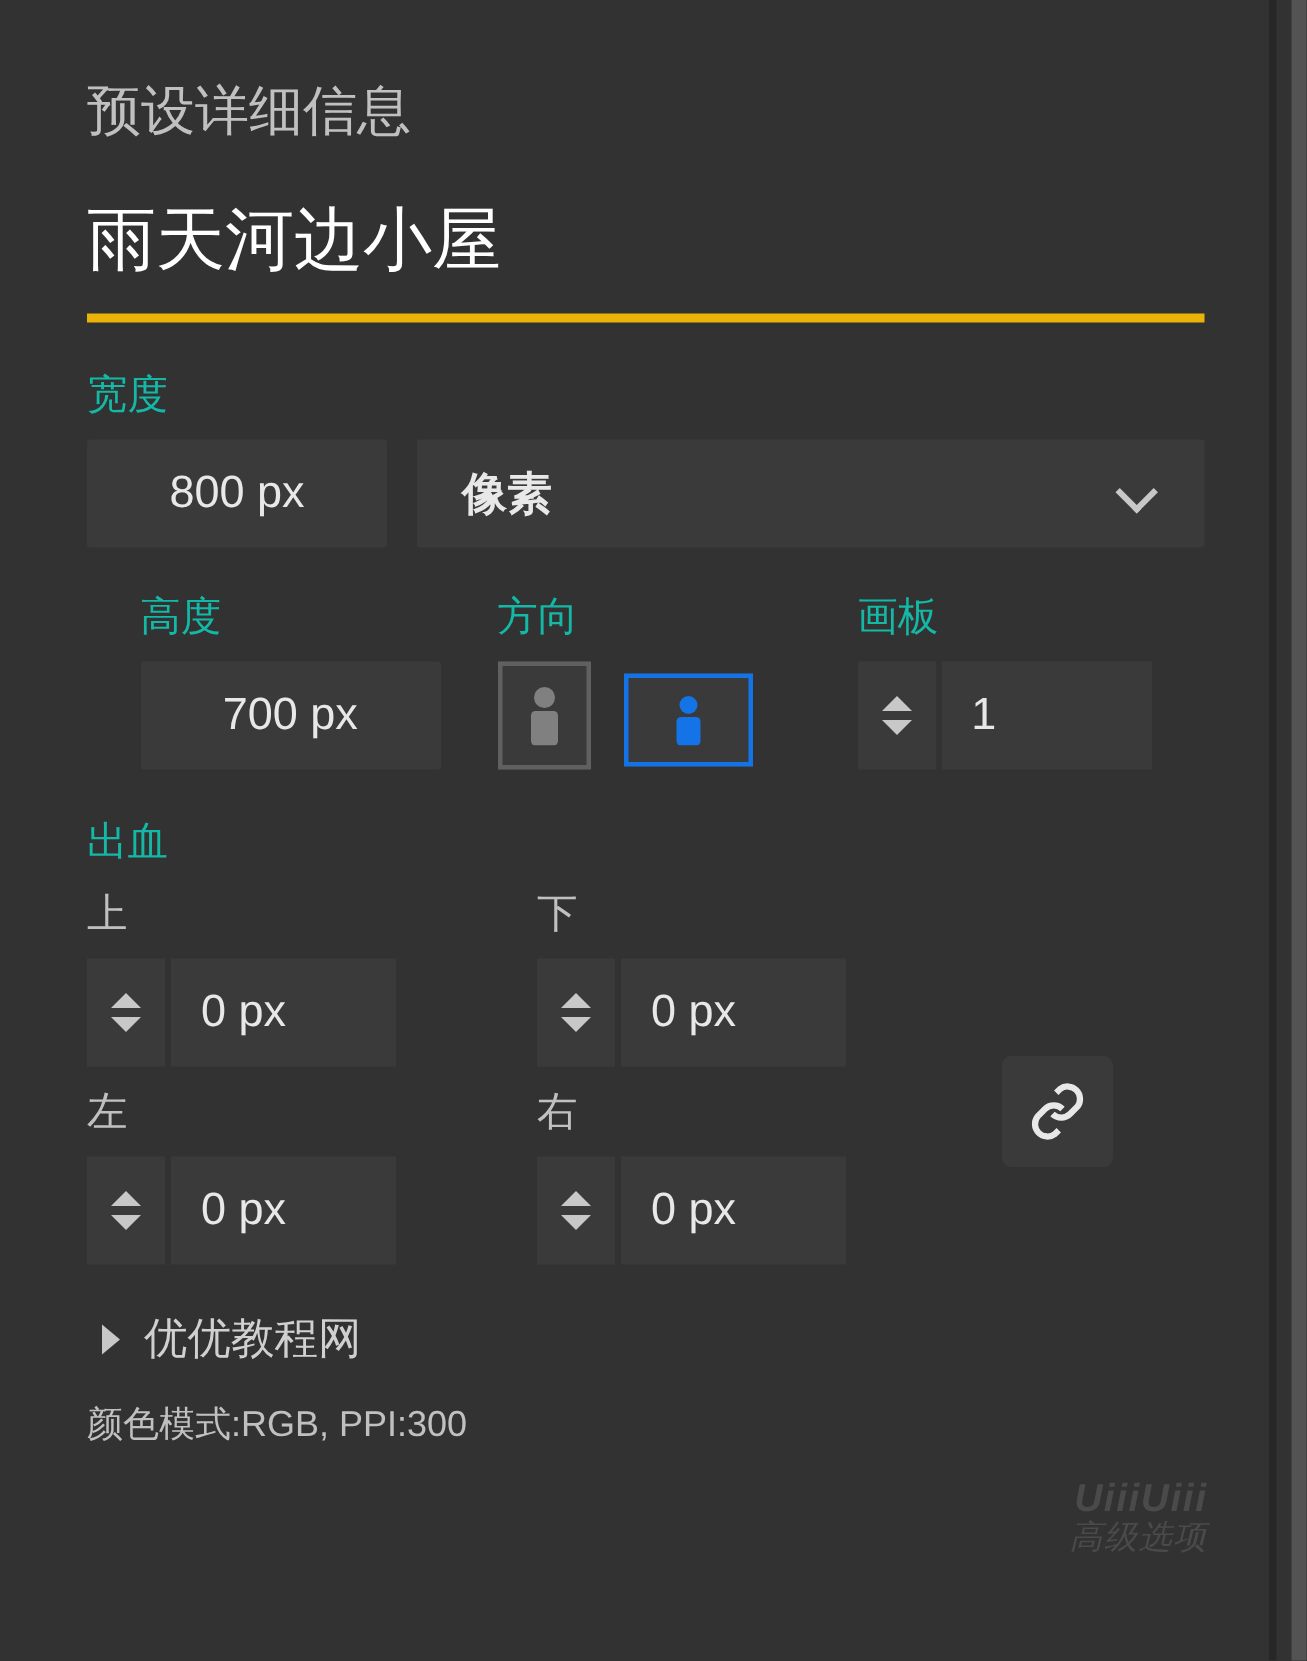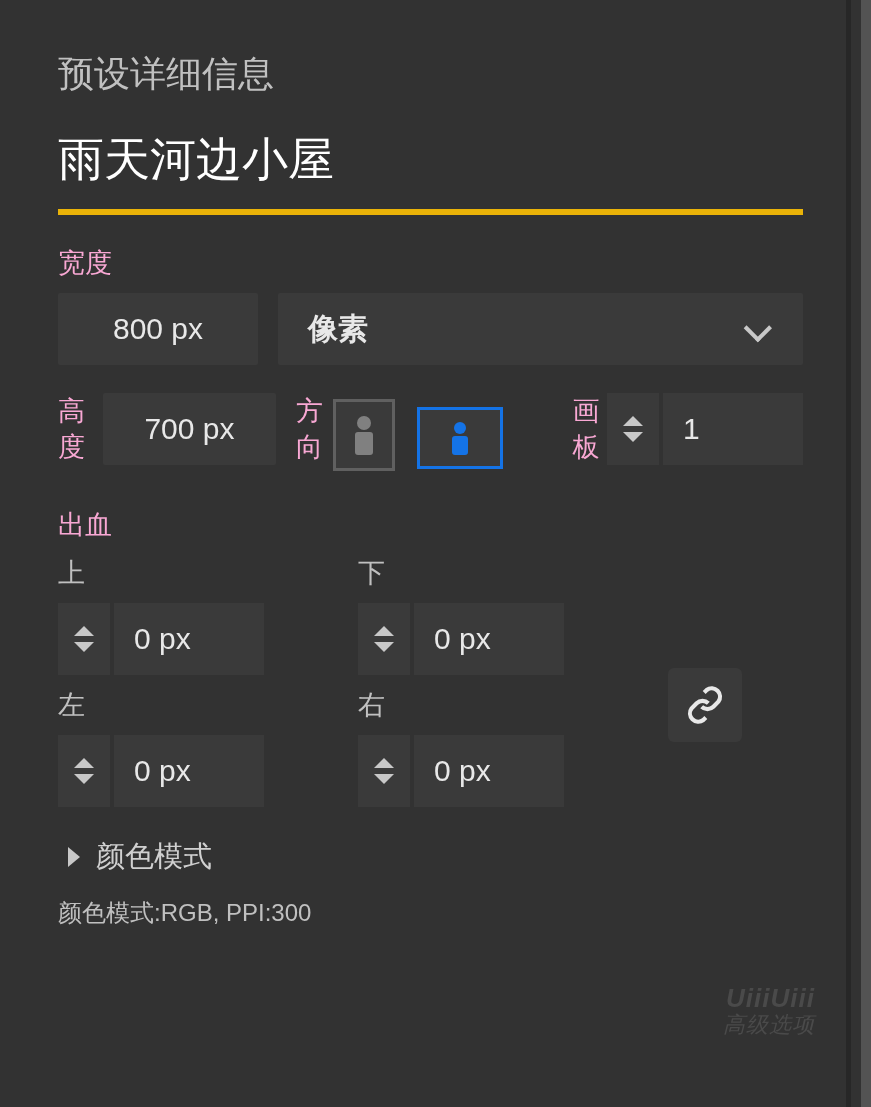--- a/index.html
+++ b/index.html
@@ -33,21 +33,21 @@
   font-size: 46px;
   color: #ffffff;
   font-weight: 400;
   padding-bottom: 18px;
   border-bottom: 6px solid #eab308;
   margin-bottom: 30px;
 }
 
 .field-label {
   font-size: 27px;
-  color: #f9a8d4;
+  color: #14b8a6;
   margin-bottom: 12px;
 }
 
 .row {
   display: flex;
   gap: 20px;
   margin-bottom: 28px;
   justify-content: center;
 }
 
@@ -80,21 +80,21 @@
 .chevron-down::before {
   content: "";
   display: block;
   width: 16px;
   height: 16px;
   border-right: 4px solid #c8c8c8;
   border-bottom: 4px solid #c8c8c8;
   transform: rotate(45deg) translateY(-4px);
 }
 
-.col { display: flex; flex-direction: row; }
+.col { display: flex; flex-direction: column; }
 
 .orientation-group {
   display: flex;
   gap: 22px;
   align-items: center;
 }
 
 .orient-btn {
   width: 62px;
   height: 72px;
@@ -192,21 +192,21 @@
 
 .meta-line {
   font-size: 24px;
   color: #c0c0c0;
   margin-top: 20px;
 }
 
 .watermark {
   position: absolute;
   bottom: 70px;
-  right: 46px;
+  right: 56px;
   font-size: 22px;
   color: #4a4a4a;
   text-align: right;
   line-height: 1.1;
   font-style: italic;
   letter-spacing: 1px;
 }
 .watermark .top { font-weight: bold; font-size: 26px; }
 </style>
 </head>
@@ -304,21 +304,21 @@
     <div class="arrows">
         <span class="up"></span>
         <span class="down"></span>
       </div>
     <div class="val">0 px</div>
   </div>
 </div>
 
 <div class="adv-row">
   <span class="adv-chevron"></span>
-  <span class="adv-label">颜色模式</span>
+  <span class="adv-label">优优教程网</span>
 </div>
 
 <div class="meta-line">颜色模式:RGB, PPI:300</div>
 
 <div class="watermark">
   <div class="top">UiiiUiii</div>
   <div>高级选项</div>
 </div>
 
 </body></html>

